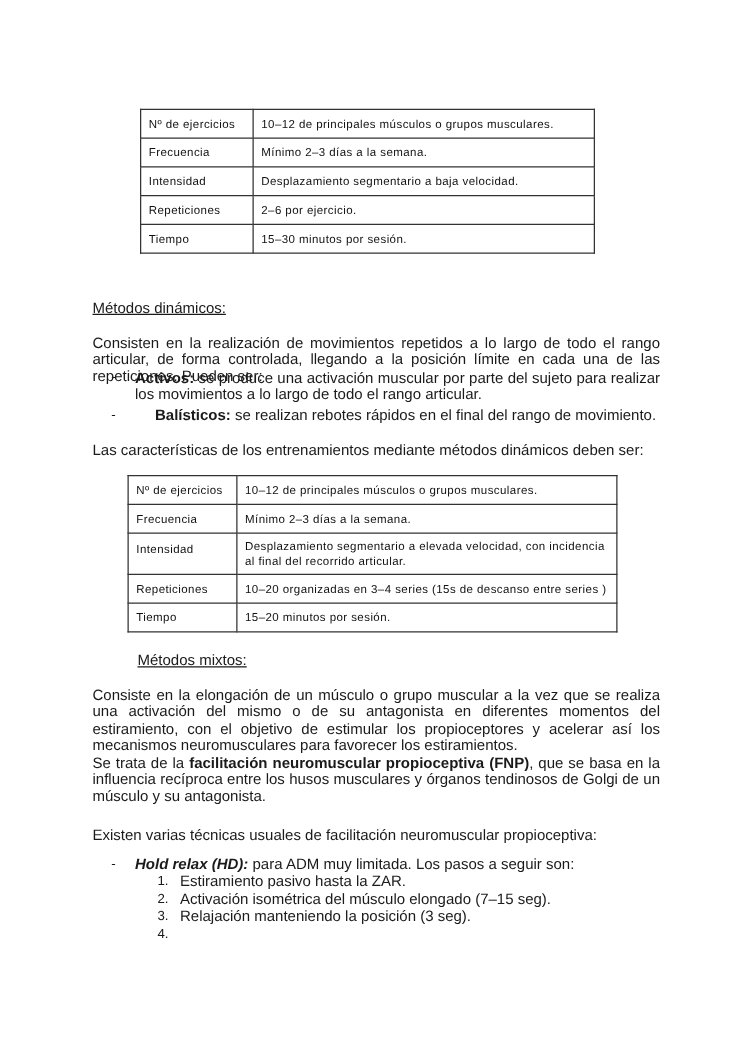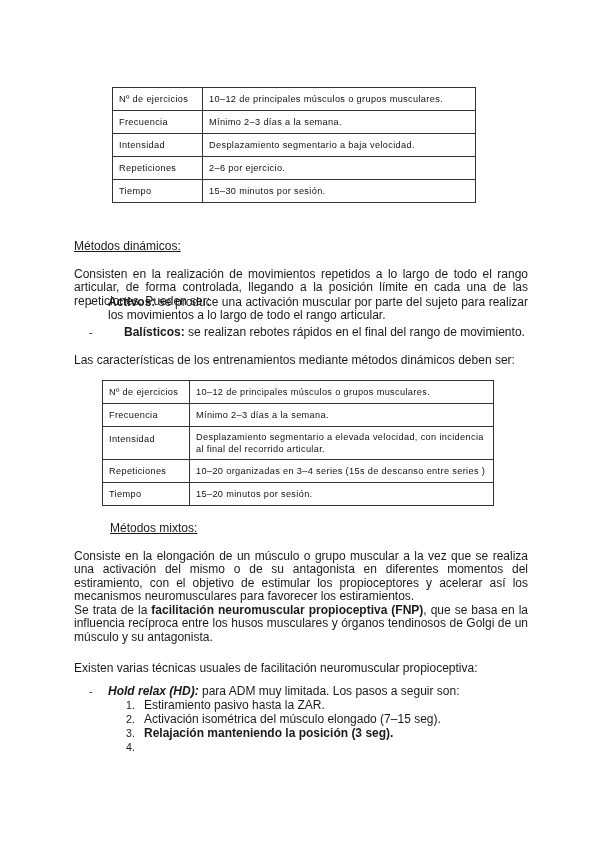--- a/index.html
+++ b/index.html
@@ -109,17 +109,17 @@
   <div class="bullet" style="left:89px; top:685px;">-</div>
   <div class="txt" style="left:108px; top:685px; width:420px;"><b><i>Hold relax (HD):</i></b><span> para ADM muy limitada. Los pasos a seguir son:</span></div>
 
   <div class="num" style="left:126px; top:699px;">1.</div>
   <div class="txt" style="left:144px; top:699px; width:384px;">Estiramiento pasivo hasta la ZAR.</div>
 
   <div class="num" style="left:126px; top:713px;">2.</div>
   <div class="txt" style="left:144px; top:713px; width:384px;">Activación isométrica del músculo elongado (7–15 seg).</div>
 
   <div class="num" style="left:126px; top:727px;">3.</div>
-  <div class="txt" style="left:144px; top:727px; width:384px;font-weight:bold;">Relajación manteniendo la posición (3 seg).</div>
+  <div class="txt" style="left:144px; top:727px; width:384px;">Relajación manteniendo la posición (3 seg).</div>
 
   <div class="num" style="left:126px; top:741px;">4.</div>
 
 </div>
 
 </body></html>

